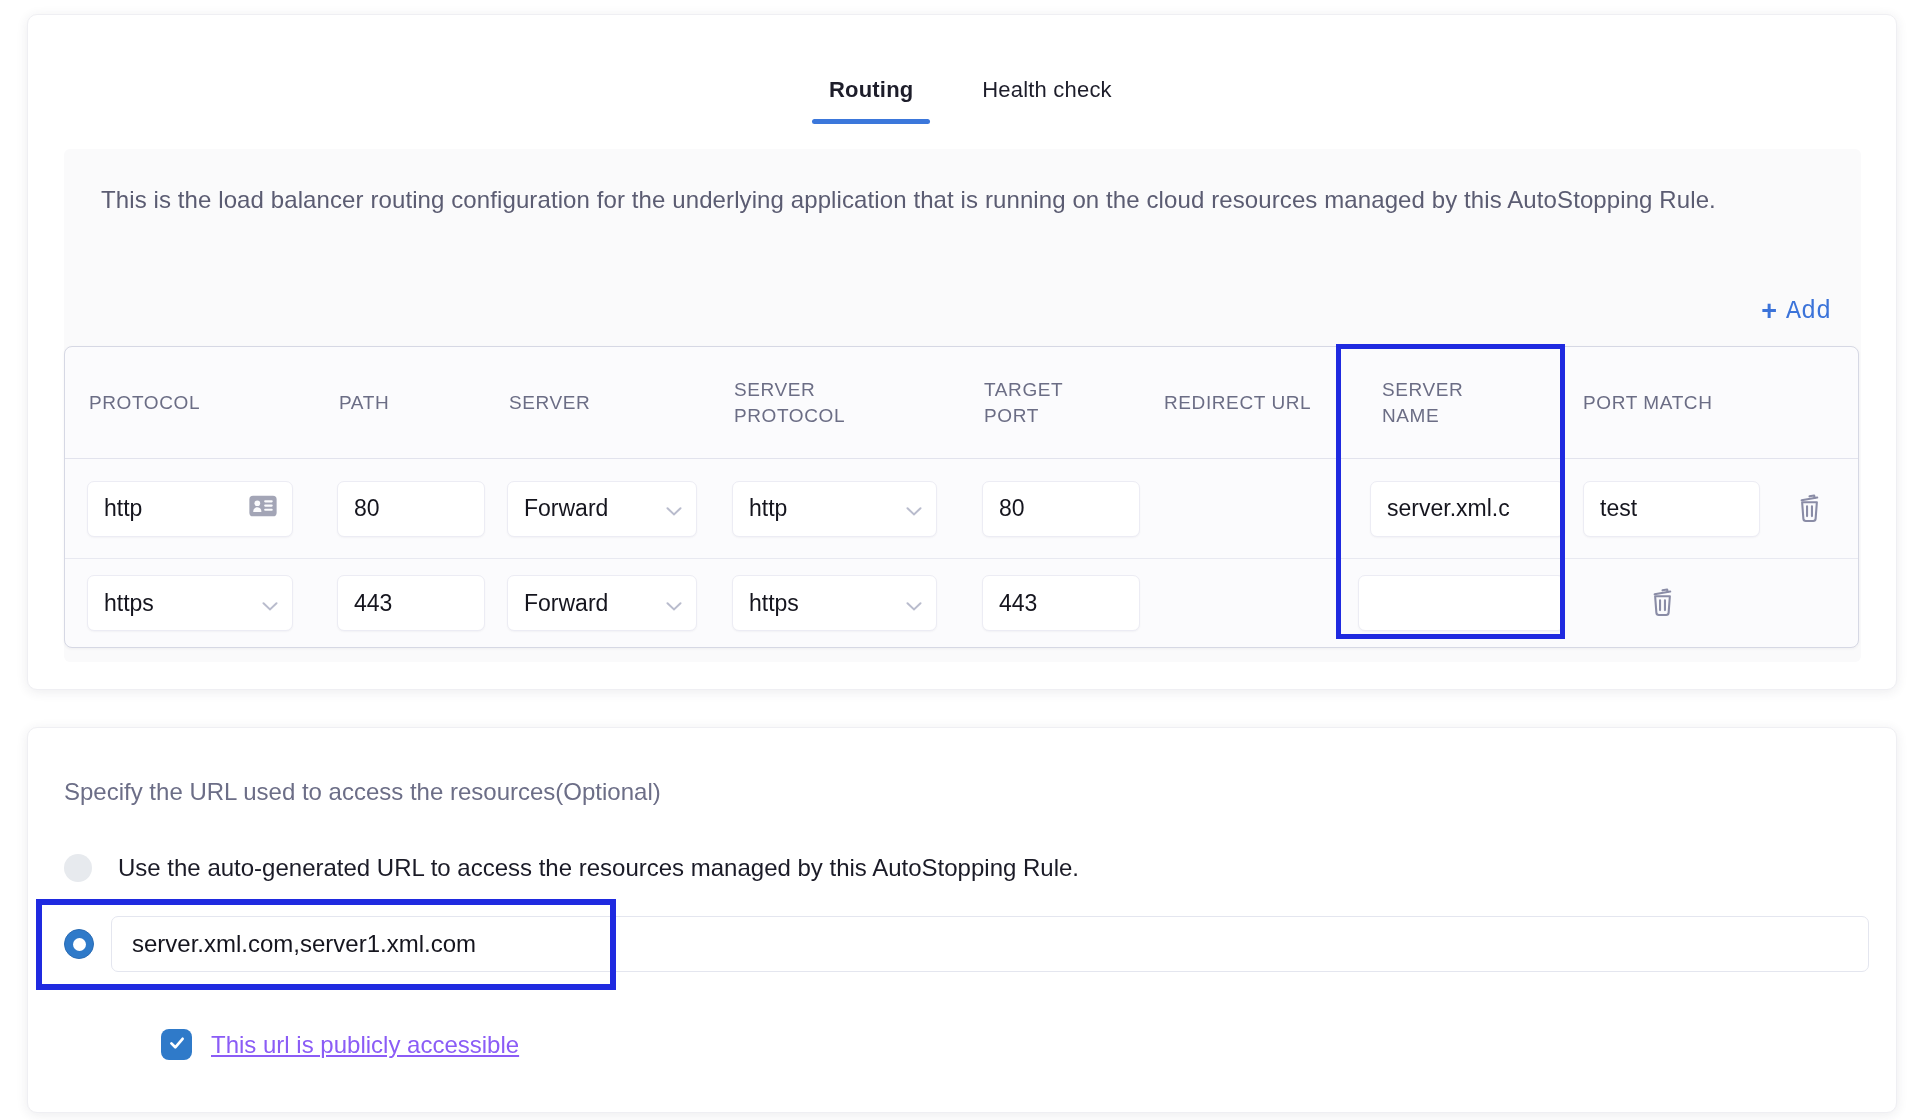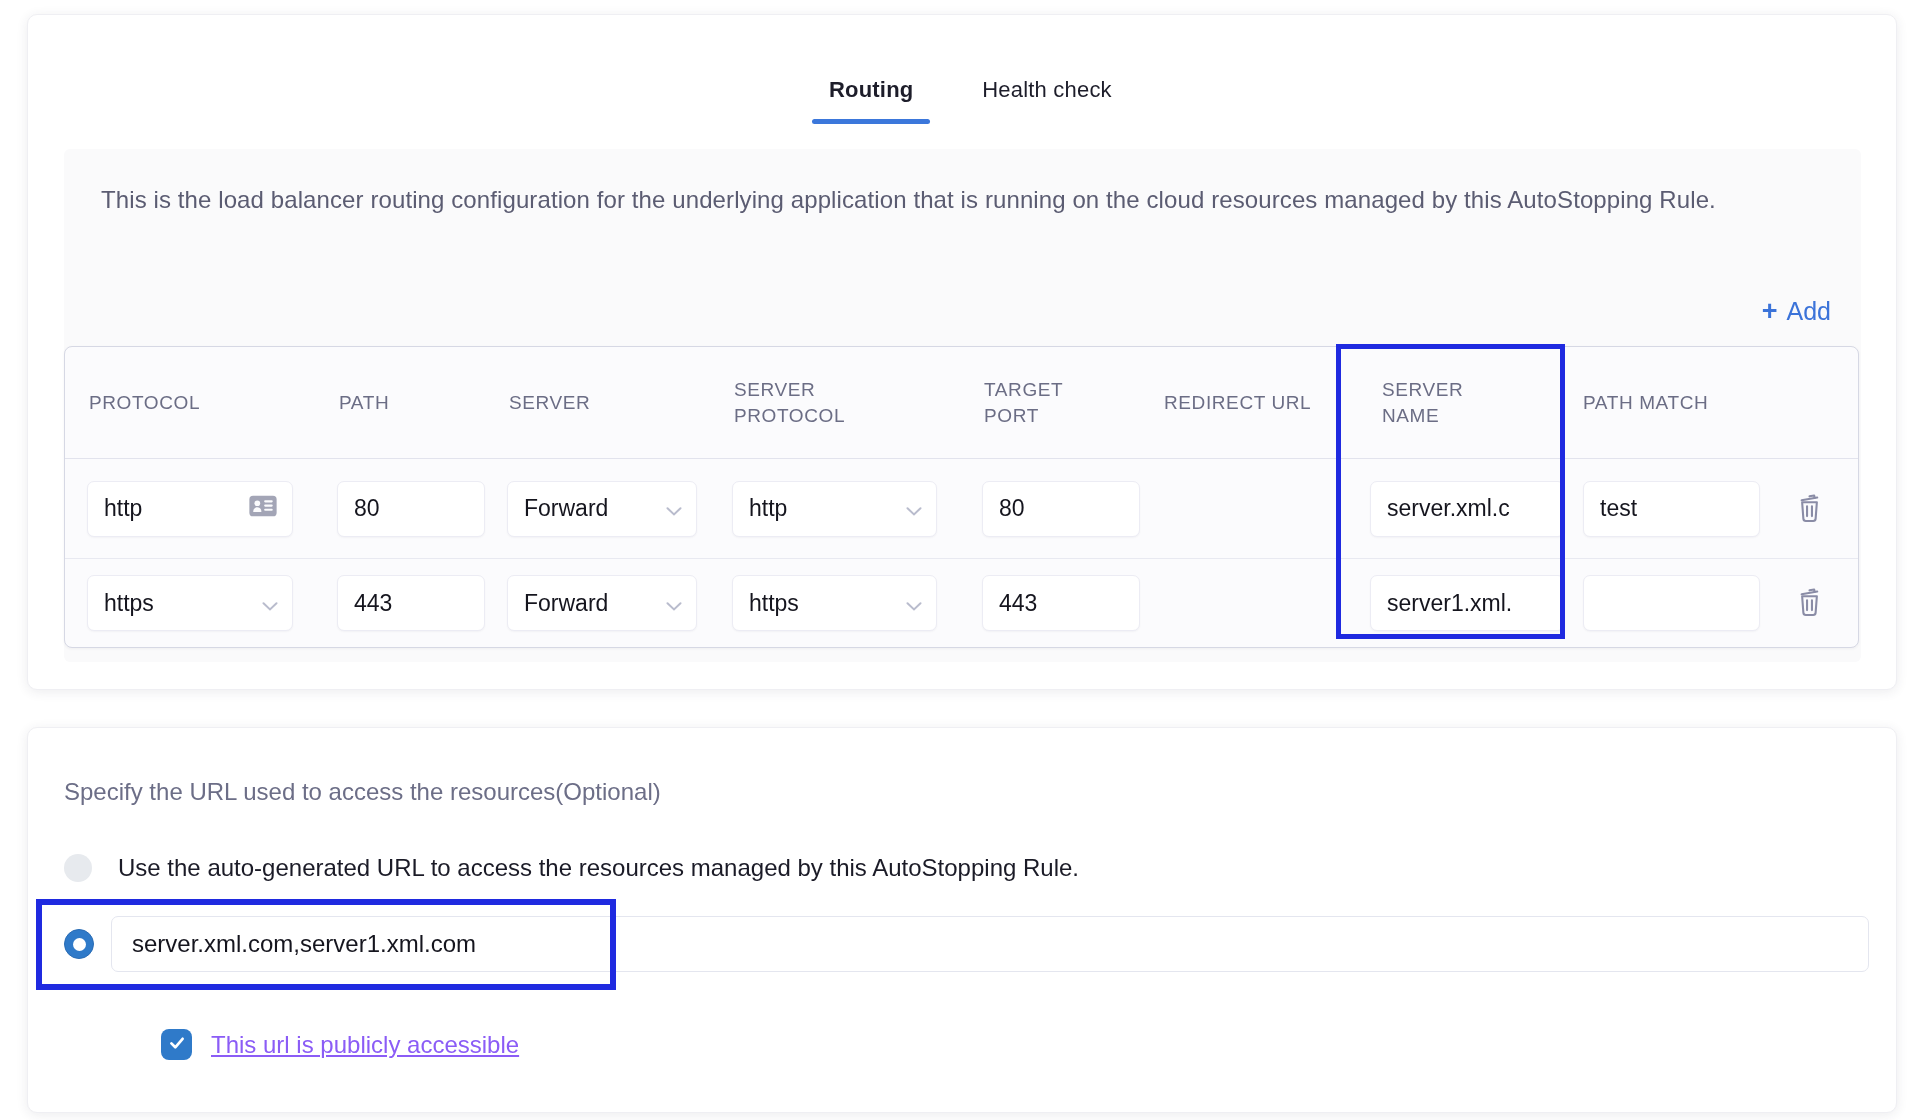--- a/index.html
+++ b/index.html
@@ -25,21 +25,21 @@
   .tab-underline{height:5px;width:118px;border-radius:3px;background:var(--underline-blue);margin-top:16px;}
 
   
   .routing-panel{position:absolute;left:36px;top:134px;width:1797px;height:513px;
                  background:#fafafb;border-radius:6px;}
   .routing-desc{position:absolute;left:37px;top:34px;width:1630px;
                 font-size:24px;line-height:34px;color:#5b5c72;letter-spacing:.1px;}
   .add-btn{position:absolute;right:30px;top:148px;display:flex;align-items:center;gap:9px;
            color:var(--link-blue);font-size:25px;cursor:pointer;}
   .add-plus{font-size:27px;font-weight:600;line-height:1;}
-  .add-label{font-weight:500;}
+  .add-label{font-weight:500;font-family:Liberation Mono, monospace;}
 
   
   .rt-table{position:absolute;left:0;top:197px;width:1795px;background:#fbfbfd;
             border:1px solid #d6d8e4;border-radius:8px;box-shadow:0 1px 3px rgba(30,30,60,.05);}
   .rt-head,.rt-row{display:grid;grid-template-columns:250px 170px 225px 250px 180px 200px 225px 195px 1fr;
             align-items:center;}
   .rt-head{height:112px;border-bottom:1px solid #e2e3ed;}
   .rt-row1{height:100px;border-bottom:1px solid #e8e9f1;}
   .rt-row2{height:88px;}
   .hcell{padding-left:24px;font-size:19px;color:#6b6d85;letter-spacing:.6px;line-height:26px;}
@@ -115,21 +115,21 @@
 
     <div class="rt-table">
       <div class="rt-head">
         <div class="hcell">PROTOCOL</div>
         <div class="hcell">PATH</div>
         <div class="hcell">SERVER</div>
         <div class="hcell wrap">SERVER PROTOCOL</div>
         <div class="hcell wrap">TARGET PORT</div>
         <div class="hcell">REDIRECT URL</div>
         <div class="hcell c7 wrap">SERVER NAME</div>
-        <div class="hcell c8">PATH MATCH</div>
+        <div class="hcell c8">PORT MATCH</div>
         <div class="hcell"></div>
       </div>
 
       <div class="rt-row rt-row1">
         <div class="cell">
           <div class="field w-protocol select">
             <span class="sel-text">http</span>
             <span>
               <svg width="30" height="25" viewBox="0 0 26 22">
                 <rect x="1" y="2.5" width="24" height="18" rx="3.2" fill="#a3a5b6"></rect>
@@ -220,23 +220,20 @@
               <svg width="16" height="9" viewBox="0 0 16 9">
                   <path d="M1.5 1.2 L8 7.4 L14.5 1.2" stroke="#b9bccd" stroke-width="2" fill="none" stroke-linecap="round"></path>
                 </svg>
             </span>
           </div>
         </div>
         <div class="cell">
           <input class="field w-tport" value="443" style="">
         </div>
         <div class="cell"></div>
-        <div class="cell c7">
-          <input class="field w-server" value="server1.xml." style="">
-        </div>
         <div class="cell c8">
           <input class="field w-path" value="" style="">
         </div>
         <div class="cell c9">
           <button class="icon-btn">
             <span>
               <svg width="27" height="31" viewBox="0 0 22 25" fill="none" stroke="#8a8ca6" stroke-width="1.7" stroke-linecap="round" stroke-linejoin="round">
                 <path d="M5 8.2 L6 21.6 C6.1 22.8 6.9 23.5 8 23.5 L14 23.5 C15.1 23.5 15.9 22.8 16 21.6 L17 8.2 Z"></path>
                 <path d="M4.6 6.6 L17.3 4.4"></path>
                 <path d="M11 3.4 L14.8 2.7 L15.2 4.8"></path>

